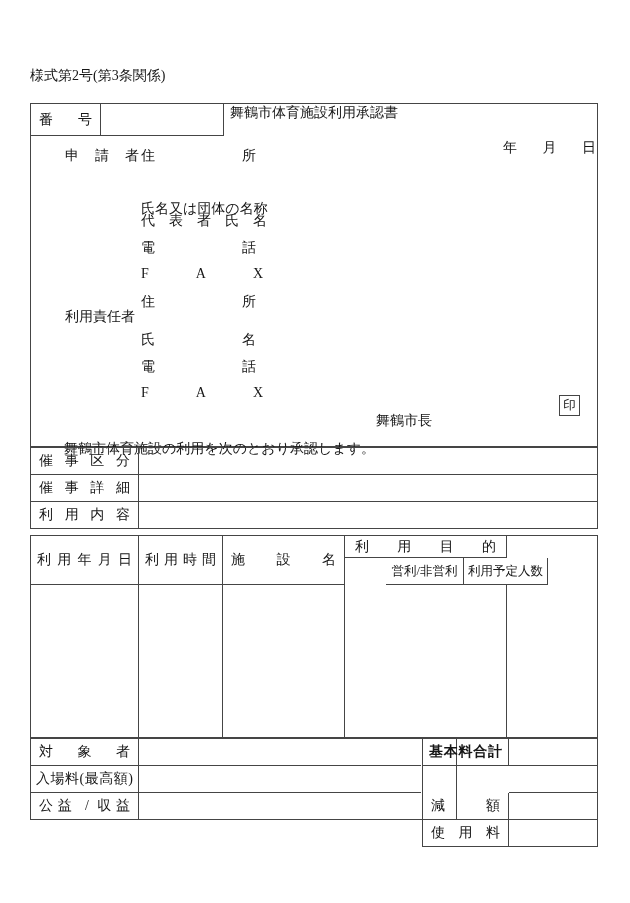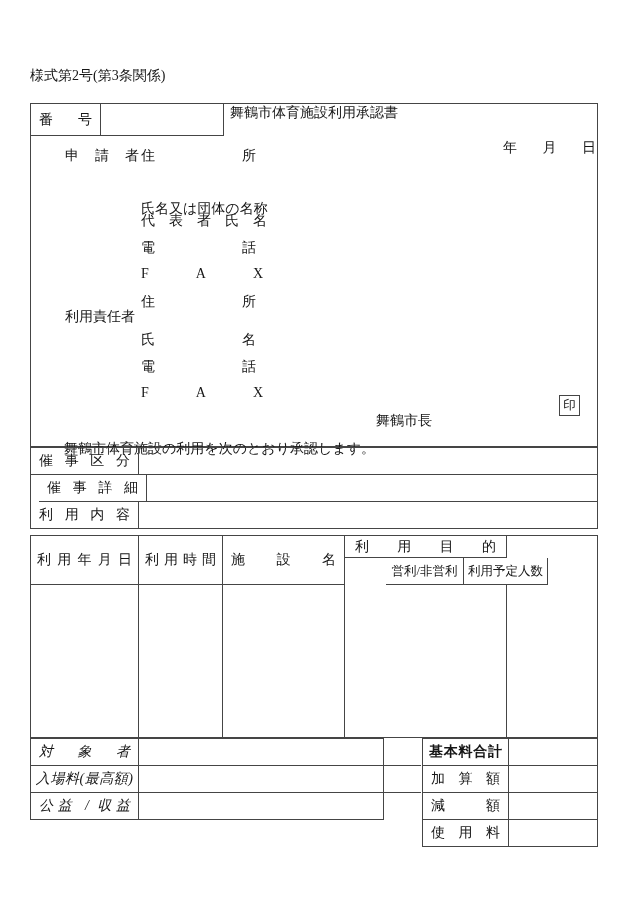--- a/index.html
+++ b/index.html
@@ -75,21 +75,21 @@
 
   <div class="abs line" style="left:33px;top:321px;">舞鶴市体育施設の利用を次のとおり承認します。</div>
 </div>
 
 <div class="abs bx" style="left:30px;top:447px;width:568px;height:82px;">
   <div class="abs lc brd-r brd-b" style="left:0;top:0;width:108px;height:27px;">
     <span class="jf">催事区分</span>
   </div>
   <div class="abs brd-b" style="left:108px;top:0;width:458px;height:27px;"></div>
 
-  <div class="abs lc brd-r brd-b" style="left:8px;top:27px;width:108px;height:27px;">
+  <div class="abs lc brd-r brd-b" style="left:0;top:27px;width:108px;height:27px;">
     <span class="jf">催事詳細</span>
   </div>
   <div class="abs brd-b" style="left:108px;top:27px;width:458px;height:27px;"></div>
 
   <div class="abs lc brd-r" style="left:0;top:54px;width:108px;height:26px;">
     <span class="jf">利用内容</span>
   </div>
   <div class="abs" style="left:108px;top:54px;width:458px;height:26px;"></div>
 </div>
 
@@ -110,21 +110,21 @@
   <div class="abs cc brd-r brd-b small" style="left:314px;top:22px;width:78px;height:27px;">営利/非営利</div>
   <div class="abs cc brd-r brd-b small" style="left:392px;top:22px;width:84px;height:27px;">利用予定人数</div>
 
   <div class="abs brd-r" style="left:0;top:49px;width:108px;height:152px;"></div>
   <div class="abs brd-r" style="left:108px;top:49px;width:84px;height:152px;"></div>
   <div class="abs brd-r" style="left:192px;top:49px;width:122px;height:152px;"></div>
   <div class="abs brd-r" style="left:314px;top:49px;width:162px;height:152px;"></div>
   <div class="abs" style="left:476px;top:49px;width:90px;height:152px;"></div>
 </div>
 
-<div class="abs bx" style="left:30px;top:738px;width:354px;height:82px;font-style:italic;">
+<div class="abs bx" style="left:30px;top:738px;width:427px;height:82px;">
   <div class="abs lc brd-r brd-b" style="left:0;top:0;width:108px;height:27px;">
     <span class="jf">対象者</span>
   </div>
   <div class="abs brd-b" style="left:108px;top:0;width:282px;height:27px;"></div>
 
   <div class="abs lc brd-r brd-b" style="left:0;top:27px;width:108px;height:27px;padding:0 5px;">
     <span class="jf">入場料(最高額)</span>
   </div>
   <div class="abs brd-b" style="left:108px;top:27px;width:282px;height:27px;"></div>
 
@@ -133,23 +133,20 @@
   </div>
   <div class="abs" style="left:108px;top:54px;width:282px;height:26px;"></div>
 </div>
 
 <div class="abs bx" style="left:422px;top:738px;width:176px;height:109px;">
   <div class="abs lc brd-r brd-b" style="left:0;top:0;width:86px;height:27px;padding:0 6px;font-weight:bold;">
     <span class="jf">基本料合計</span>
   </div>
   <div class="abs brd-b" style="left:86px;top:0;width:88px;height:27px;"></div>
 
-  <div class="abs lc brd-r brd-b" style="left:0;top:27px;width:86px;height:27px;">
-    <span class="jf">加算額</span>
-  </div>
   <div class="abs brd-b" style="left:86px;top:27px;width:88px;height:27px;"></div>
 
   <div class="abs lc brd-r brd-b" style="left:0;top:54px;width:86px;height:27px;">
     <span class="jf">減額</span>
   </div>
   <div class="abs brd-b" style="left:86px;top:54px;width:88px;height:27px;"></div>
 
   <div class="abs lc brd-r" style="left:0;top:81px;width:86px;height:26px;">
     <span class="jf">使用料</span>
   </div>

